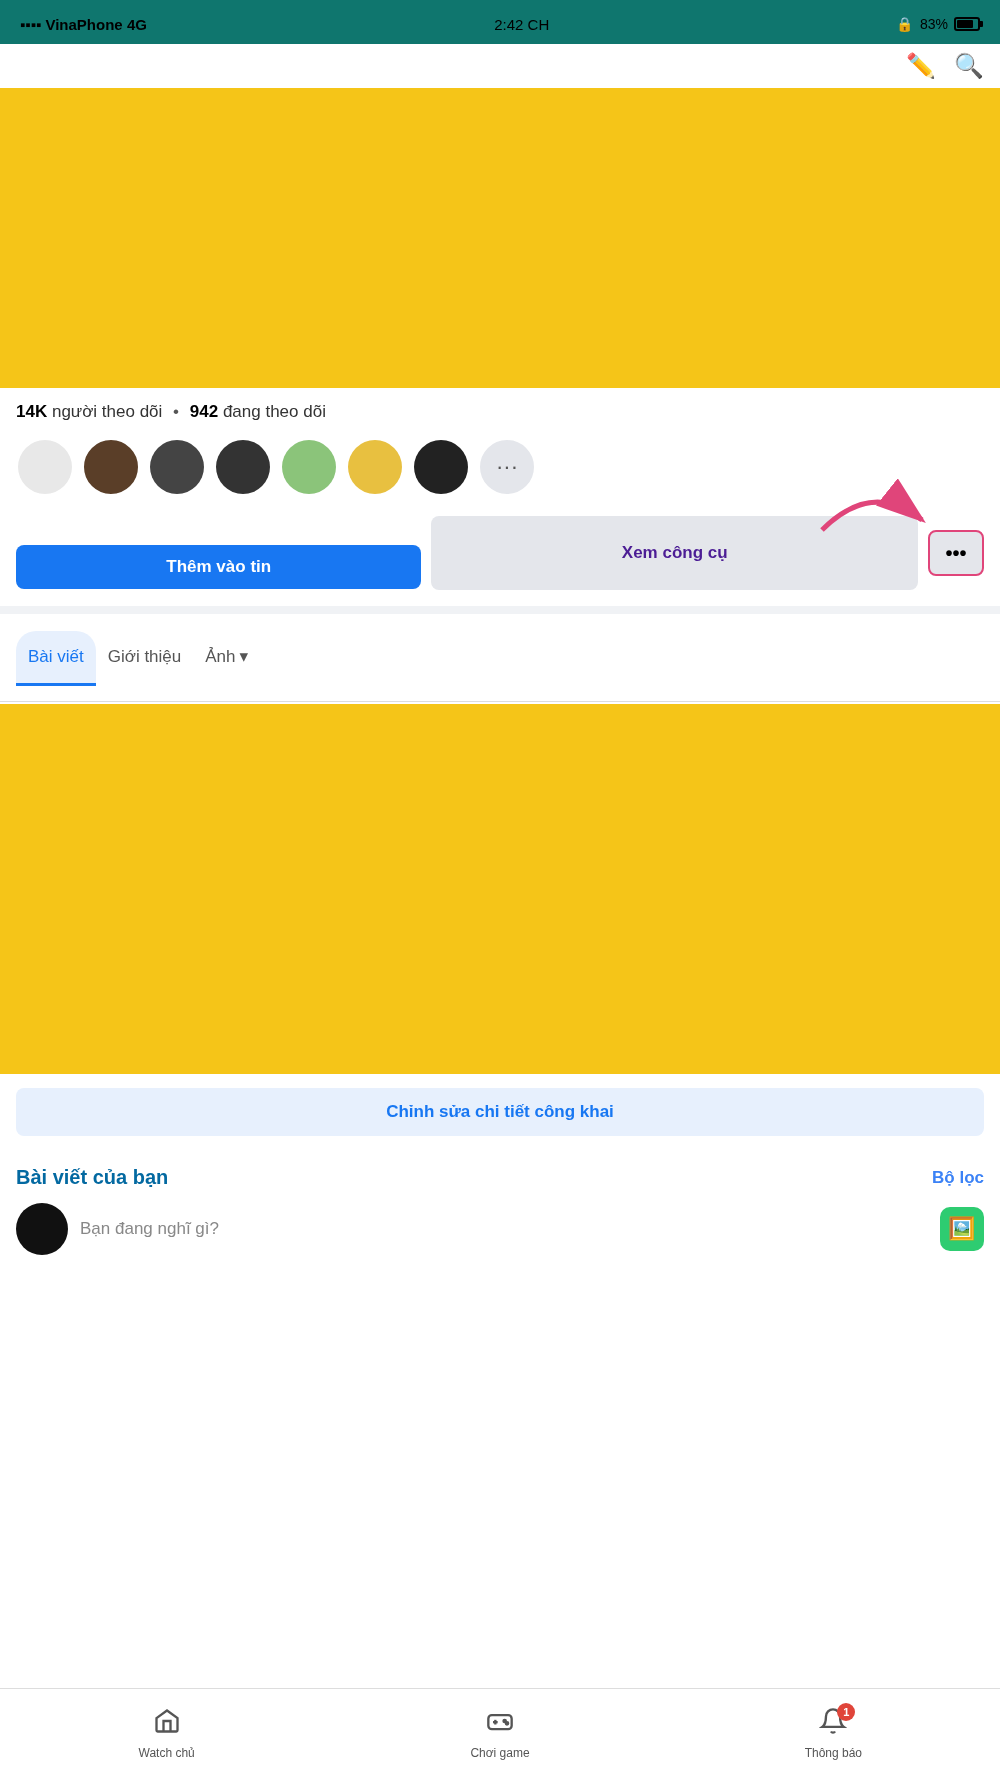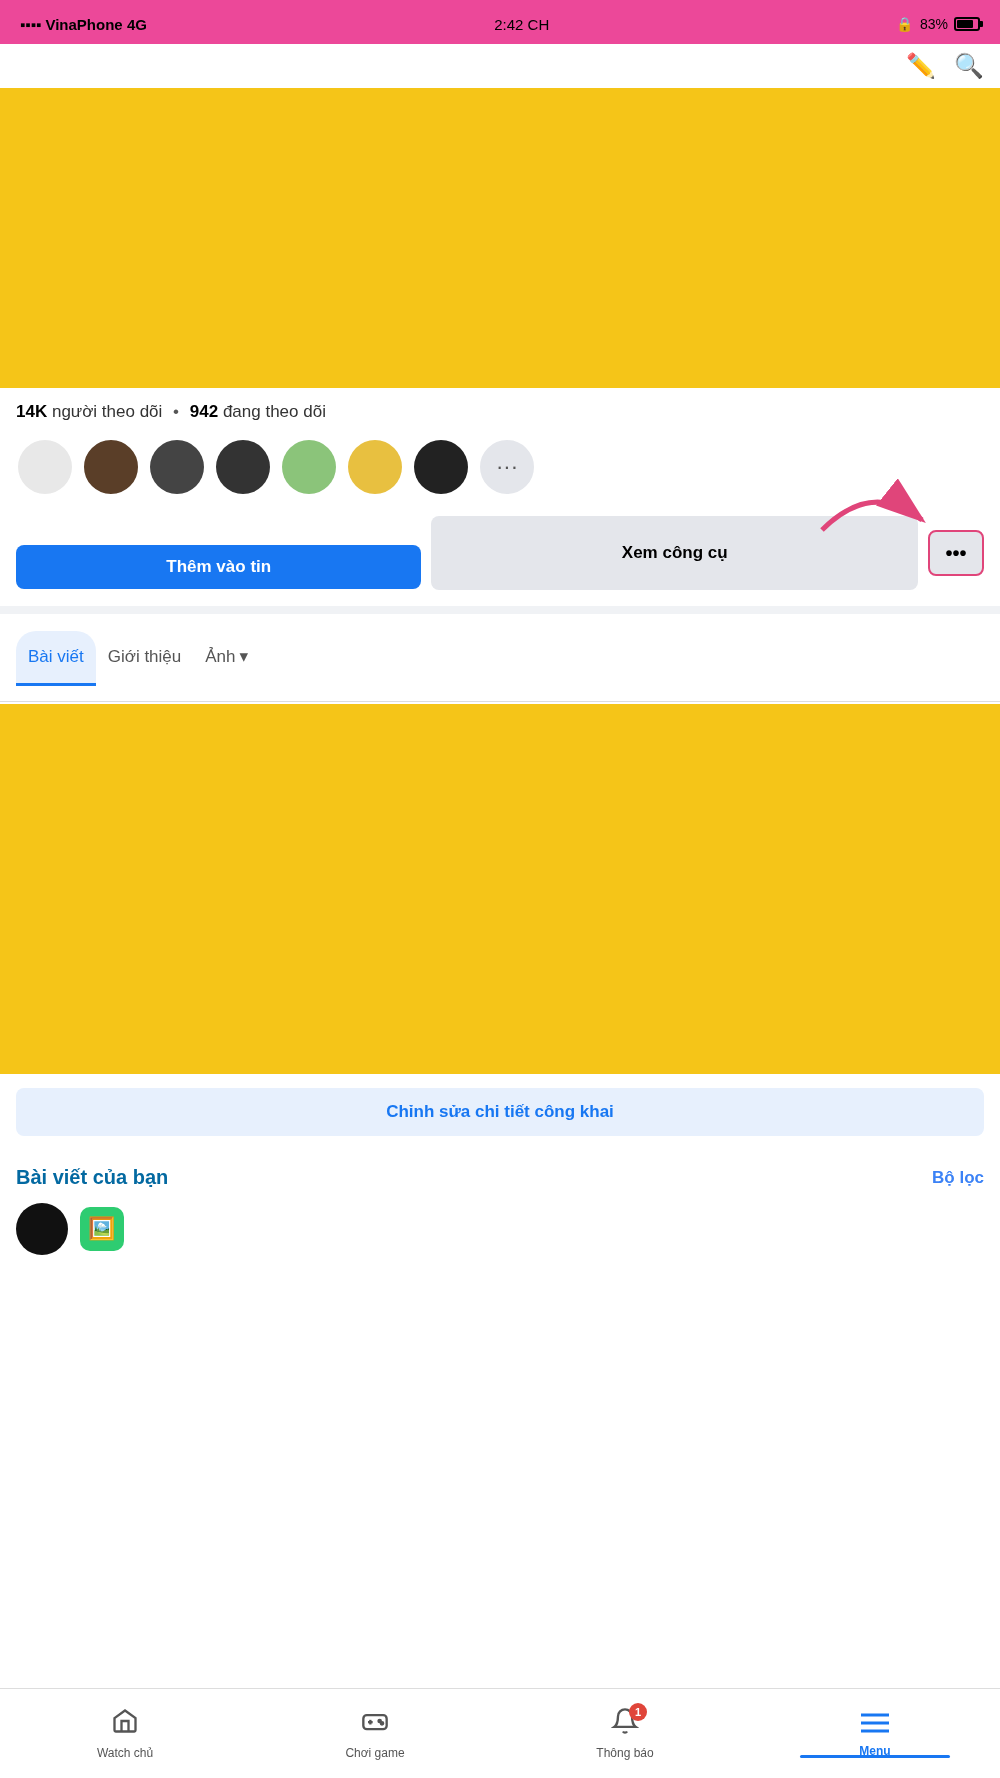--- a/index.html
+++ b/index.html
@@ -11,21 +11,21 @@
       background: #fff;
       overflow-x: hidden;
     }
 
     
     .status-bar {
       display: flex;
       justify-content: space-between;
       align-items: center;
       padding: 10px 20px 6px 20px;
-      background: #ec4899;
+      background: #0f766e;
       height: 44px;
     }
     .status-left {
       font-size: 15px;
       font-weight: 600;
       color: #000;
     }
     .status-center {
       font-size: 15px;
       font-weight: 500;
@@ -160,21 +160,21 @@
       border-radius: 8px;
       padding: 12px 0;
       font-size: 17px;
       font-weight: 600;
       cursor: pointer;
       margin-top: 28px;
     }
     .btn-secondary {
       flex: 1.2;
       background: #e4e6eb;
-      color: #000000;
+      color: #4c1d95;
       border: none;
       border-radius: 8px;
       padding: 27px 0;
       font-size: 17px;
       font-weight: 600;
       cursor: pointer;
     }
     .btn-more {
       width: 56px;
       height: 46px;
@@ -486,20 +486,21 @@
   <button class="btn-edit">Chỉnh sửa chi tiết công khai</button>
 </div>
 
 <div class="post-section">
   <div class="post-header">
     <span class="post-title">Bài viết của bạn</span>
     <span class="post-filter">Bộ lọc</span>
   </div>
   <div class="post-input-row">
     <div class="user-avatar-post"></div>
+    <span class="post-input-text">Bạn đang nghĩ gì?</span>
     <div class="post-image-icon">
       <span>🖼️</span>
     </div>
   </div>
 </div>
 
 <div class="bottom-spacer"></div>
 
 <nav class="bottom-nav">
   <div class="nav-item">
@@ -531,24 +532,13 @@
     <span class="nav-icon nav-badge">
       <svg width="28" height="28" viewBox="0 0 24 24" fill="none" stroke="#555" stroke-width="2">
         <path d="M18 8a6 6 0 00-12 0c0 7-3 9-3 9h18s-3-2-3-9"></path>
         <path d="M13.73 21a2 2 0 01-3.46 0"></path>
       </svg>
       <span class="badge-dot">1</span>
     </span>
     <span class="nav-label">Thông báo</span>
   </div>
 
-  <div class="nav-item" style="position:relative;">
-    <span class="nav-icon active">
-      <svg width="28" height="20" viewBox="0 0 28 20" fill="none">
-        <line x1="0" y1="2" x2="28" y2="2" stroke="#1877F2" stroke-width="3" stroke-linecap="round"></line>
-        <line x1="0" y1="10" x2="28" y2="10" stroke="#1877F2" stroke-width="3" stroke-linecap="round"></line>
-        <line x1="0" y1="18" x2="28" y2="18" stroke="#1877F2" stroke-width="3" stroke-linecap="round"></line>
-      </svg>
-    </span>
-    <span class="nav-label active">Menu</span>
-    <div class="nav-active-bar"></div>
-  </div>
 </nav>
 
 </body></html>

